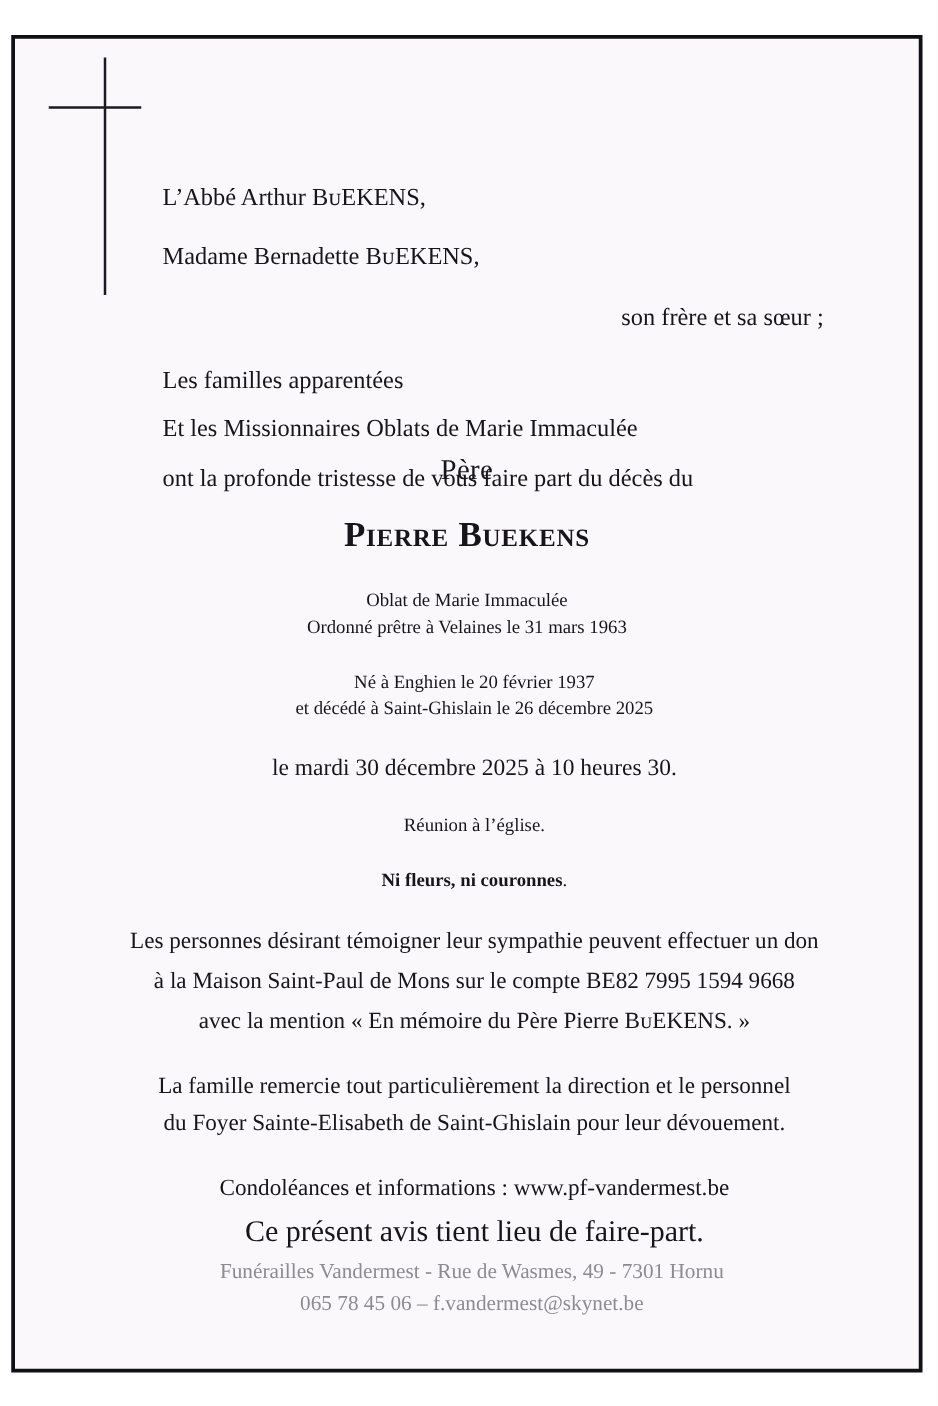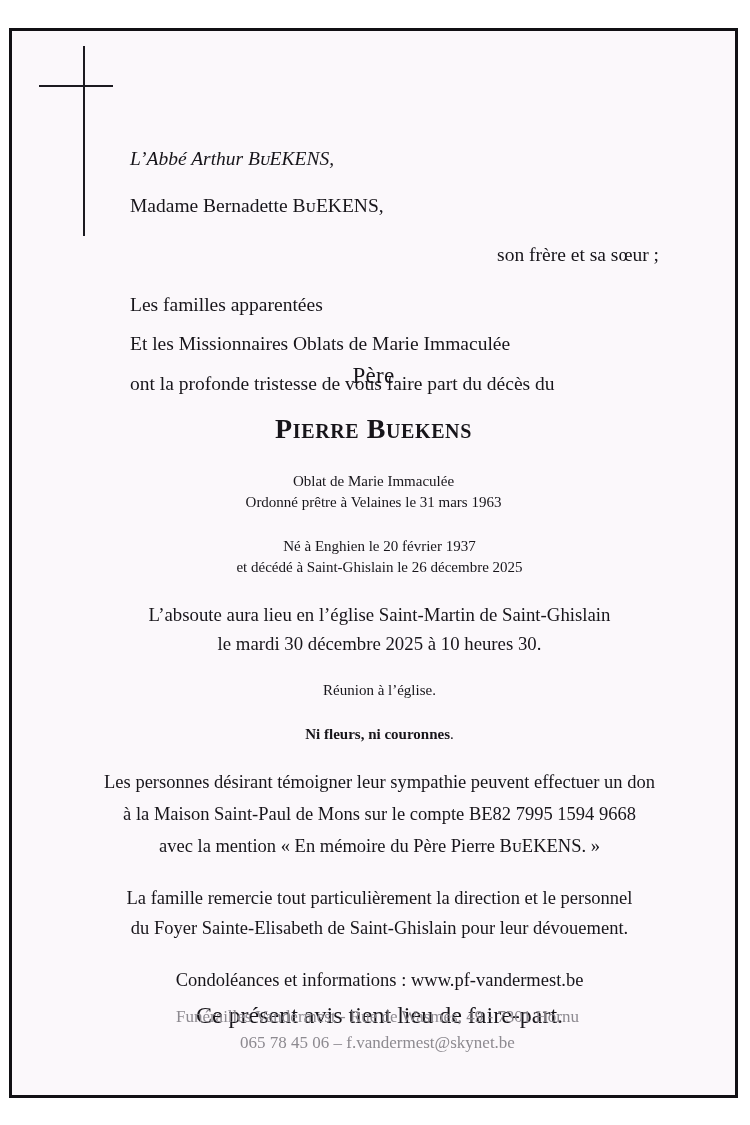--- a/index.html
+++ b/index.html
@@ -65,21 +65,20 @@
   .intro {
     position: absolute;
     left: 118px;
     top: 118px;
     right: 58px;
     font-size: 19.5px;
     line-height: 1.0;
   }
   .intro .line-sep {
     margin-bottom: 27px;
-    font-style: italic;
   }
   .intro .relation {
     text-align: right;
     margin-top: 30px;
     margin-bottom: 30px;
     padding-right: 18px;
   }
   .intro .fam {
     margin-bottom: 20px;
   }
@@ -188,21 +187,20 @@
         <div>Oblat de Marie Immaculée</div>
         <div>Ordonné prêtre à Velaines le 31 mars 1963</div>
       </div>
 
       <div class="grp grp-born">
         <div>Né à Enghien le 20 février 1937</div>
         <div>et décédé à Saint-Ghislain le 26 décembre 2025</div>
       </div>
 
       <div class="grp grp-absoute">
-        <div>L’absoute aura lieu en l’église Saint-Martin de Saint-Ghislain</div>
         <div class="b">le mardi 30 décembre 2025 à 10 heures 30.</div>
       </div>
 
       <div class="grp grp-reunion">Réunion à l’église.</div>
 
       <div class="grp grp-nifleur">
         <span>Ni fleurs, ni couronnes</span><span class="dot">.</span>
       </div>
 
       <div class="grp grp-don">

